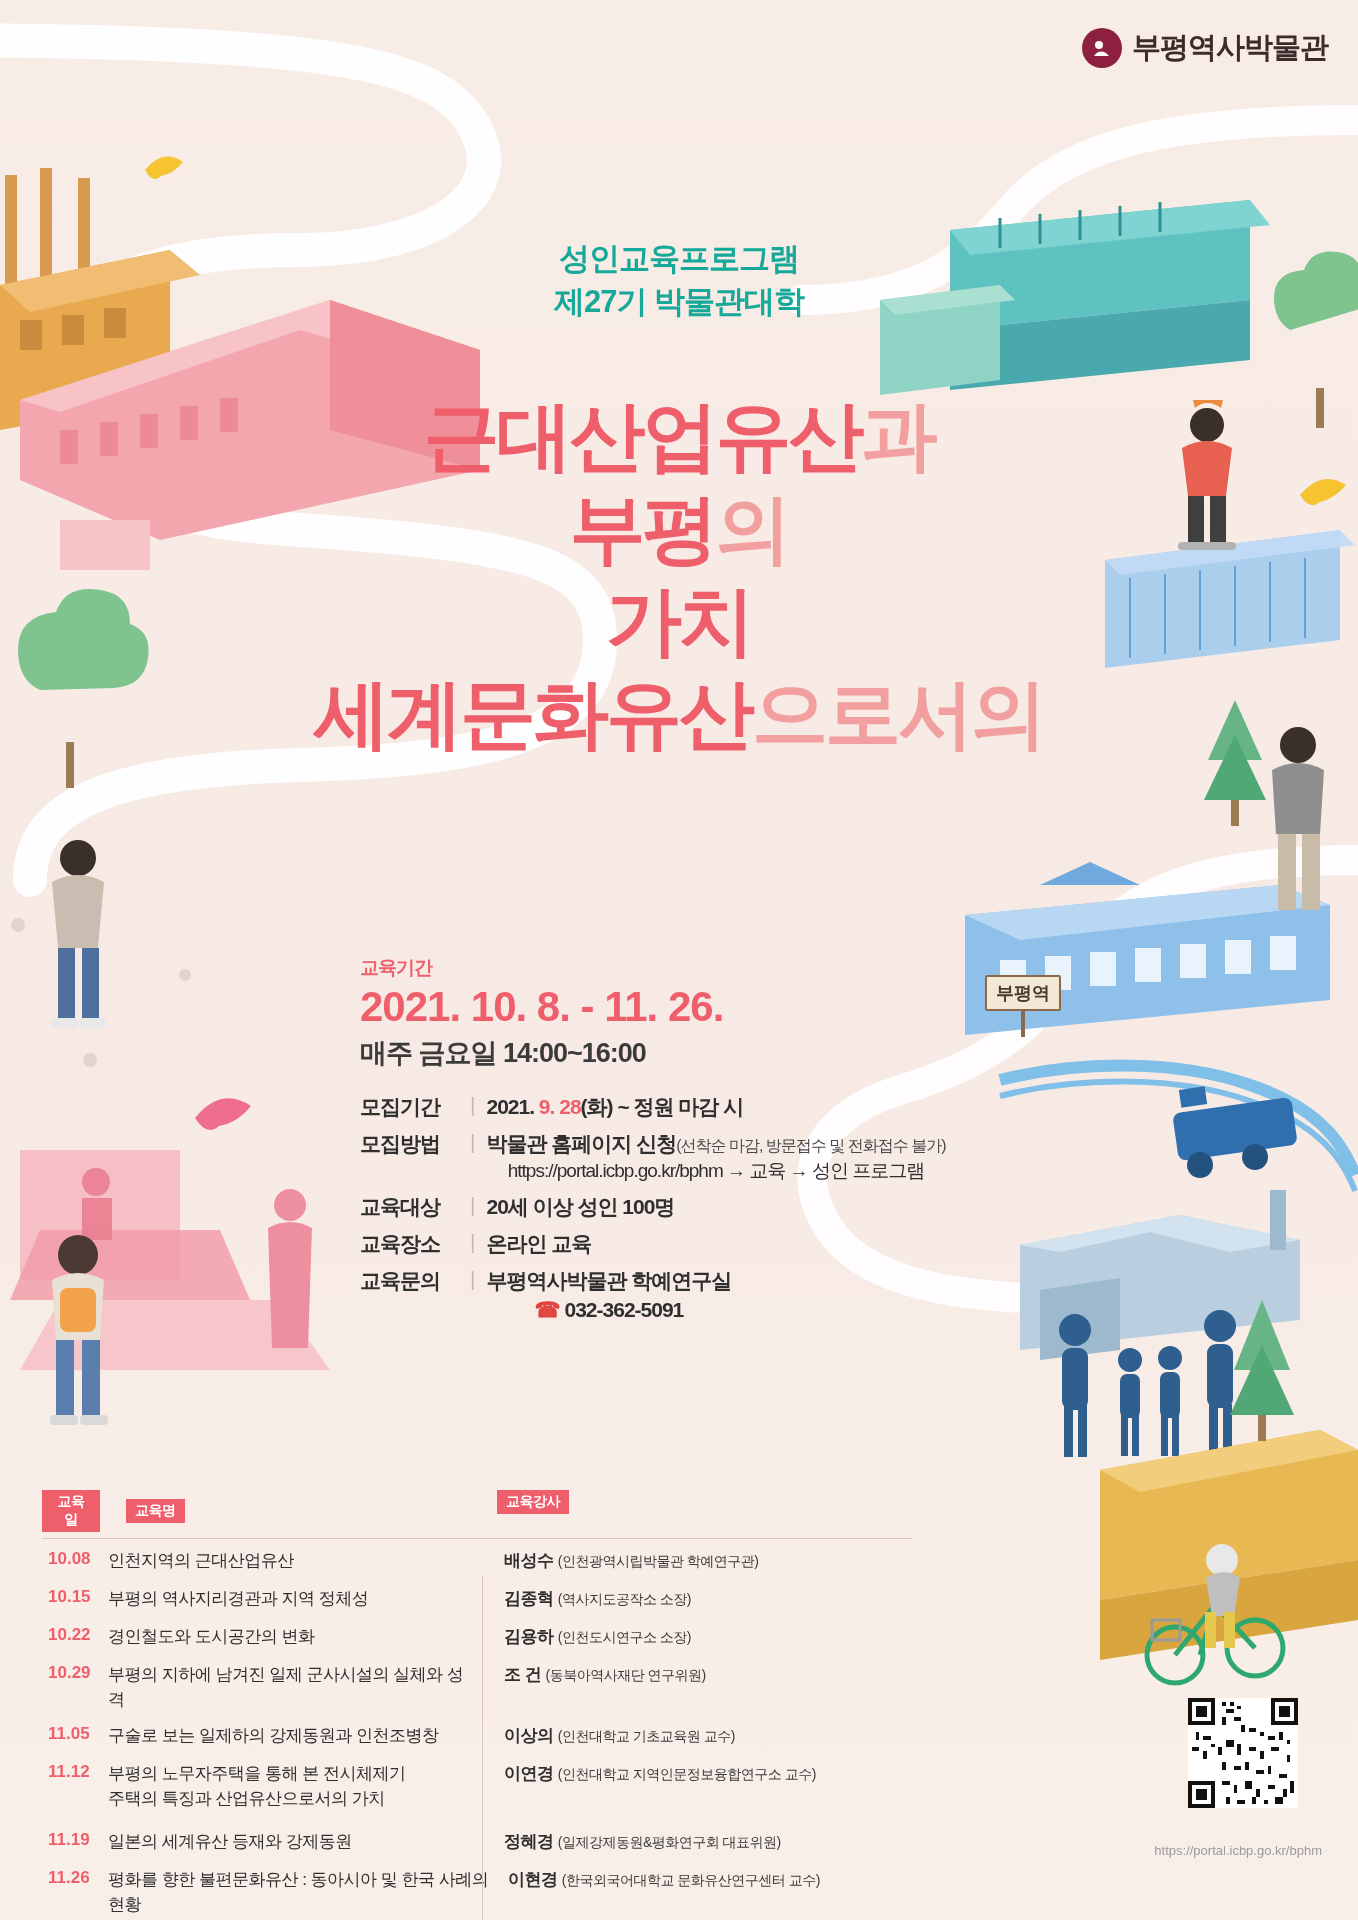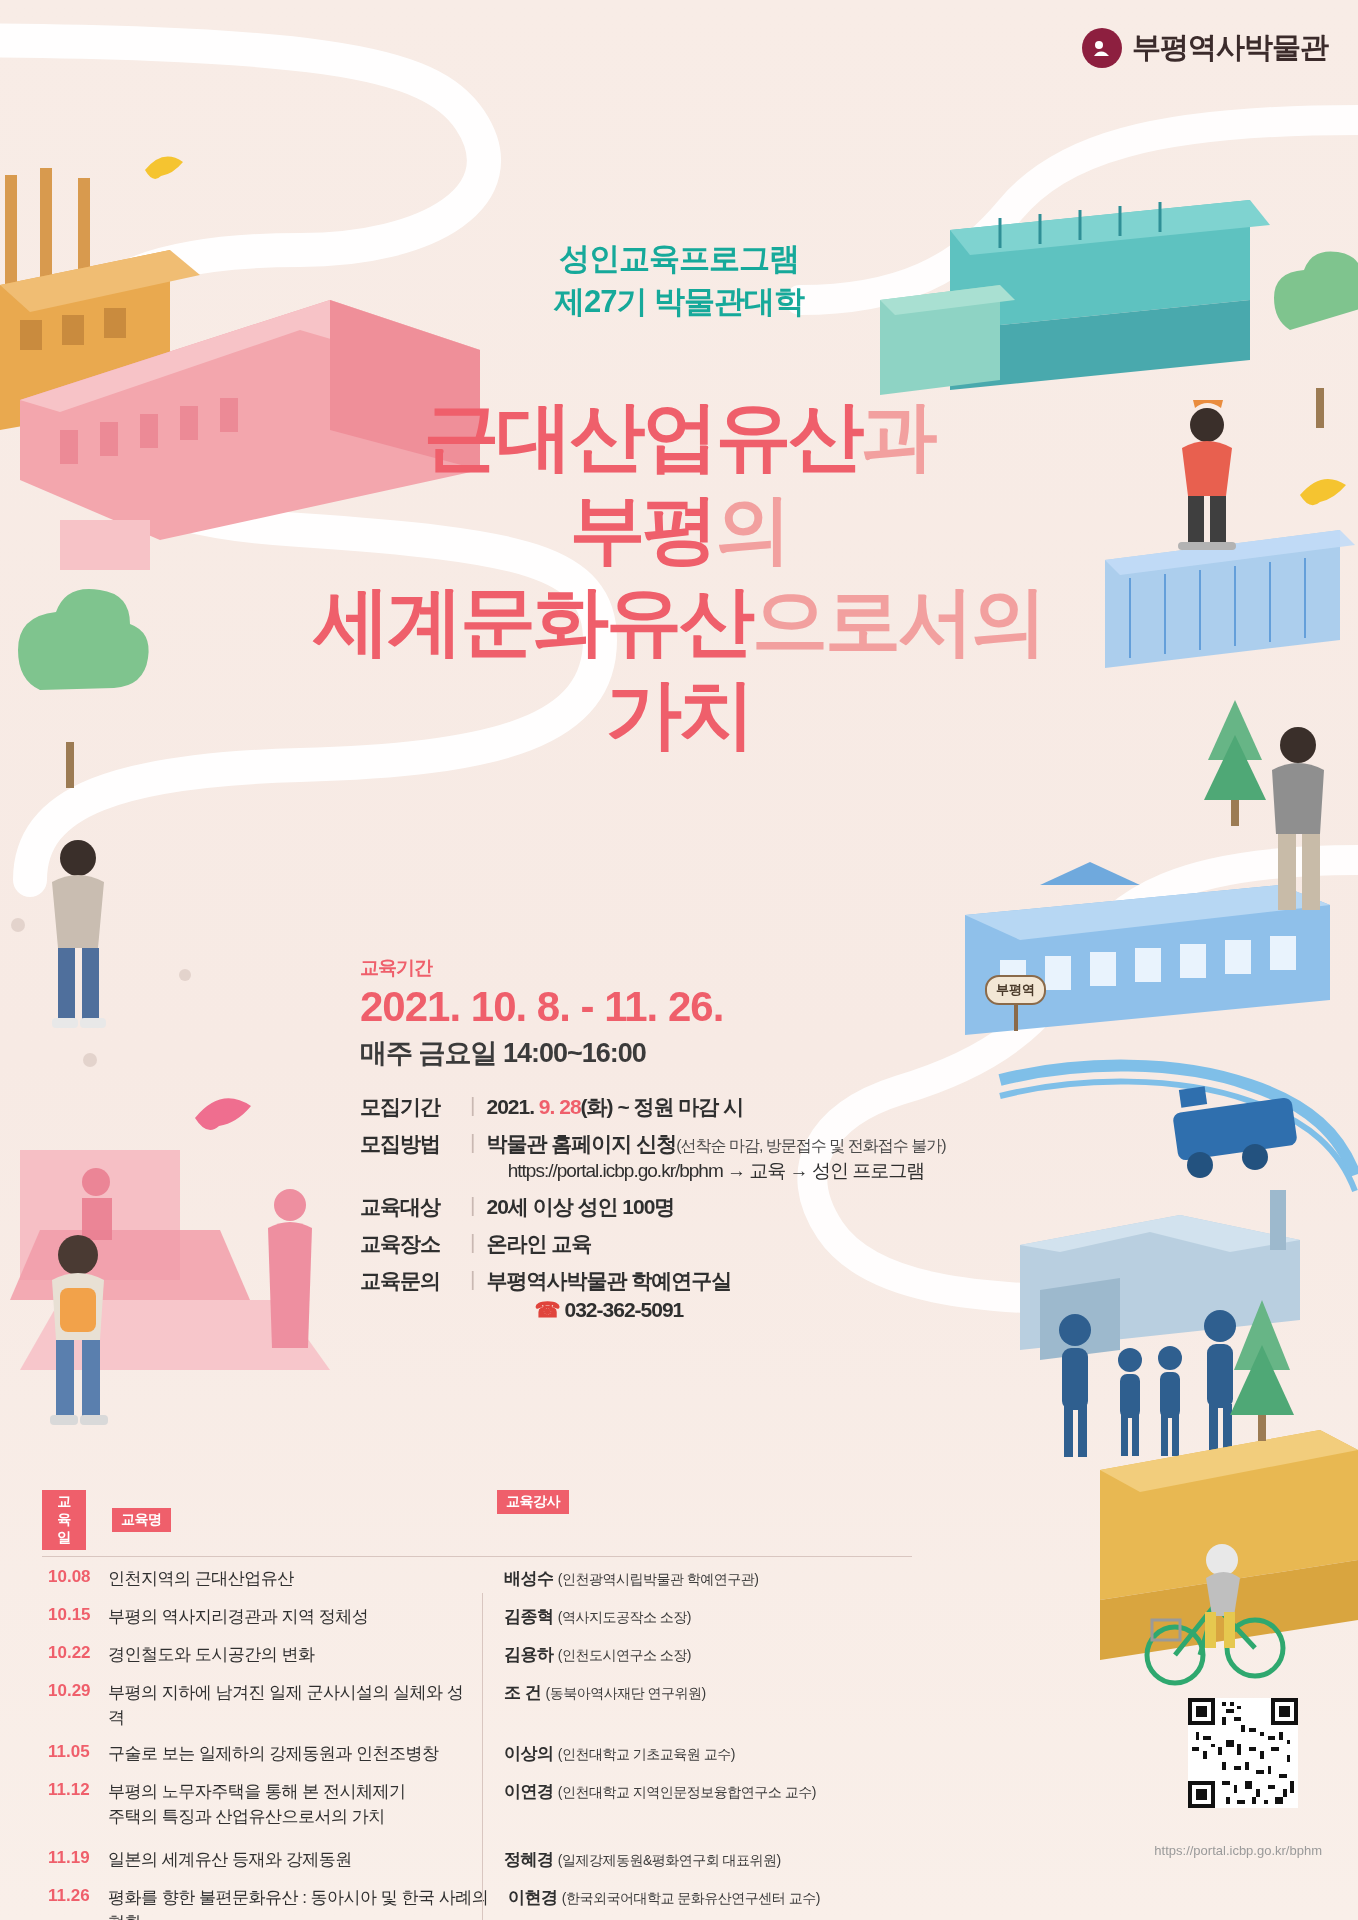--- a/index.html
+++ b/index.html
@@ -52,21 +52,21 @@
   .phone { font-weight:bold; font-size:21px; color:#2f2f2f; margin-top:3px; }
   .phone .ic { color:#e0443c; }
 
   
   .sched { position:absolute; left:42px; top:1490px; width:870px; }
   .hdr { display:flex; align-items:center; }
   .tag {
     background:#ef5f6b; color:#fff; font-size:14px; font-weight:bold;
     padding:3px 9px; letter-spacing:-.5px;
   }
-  .tag.date-tag { width:44px; text-align:center; }
+  .tag.date-tag { width:58px; text-align:center; }
   .tag.name-tag { margin-left:26px; }
   .tag.lect-tag { position:absolute; left:455px; top:0; }
   .rule { height:1px; background:#d9c6c0; margin-top:6px; }
   .vline { position:absolute; left:440px; top:26px; width:1px; height:425px; background:#d9c6c0; }
   .items { margin-top:10px; position:relative; }
   .item { display:flex; align-items:flex-start; margin-bottom:12px; min-height:26px; }
   .item .d { color:#ef5f6b; font-weight:bold; font-size:17px; width:66px; flex:0 0 66px; padding-left:6px;}
   .item .t { color:#2f2f2f; font-size:17px; flex:0 0 362px; line-height:1.45; letter-spacing:-.5px;}
   .item .l { color:#2f2f2f; font-size:17px; font-weight:bold; padding-left:34px; letter-spacing:-.5px;}
   .item .l .org { font-weight:normal; font-size:14px; color:#3a3a3a; }
@@ -74,21 +74,21 @@
   
   .qrbox { position:absolute; right:60px; bottom:112px; width:110px; height:110px; background:#fff; }
   .qr-url { position:absolute; right:36px; bottom:62px; font-size:13px; color:#9a9a9a;text-align:right; }
 
   
   .ill { position:absolute; }
   svg { display:block; }
   .sign { position:absolute; left:985px; top:975px; }
   .sign .plate {
     background:#f3e7d5; border:2px solid #8a6a4a; color:#4a3a2a;
-    font-size:13px; font-weight:bold; padding:4px 9px; border-radius:14px;
+    font-size:18px; font-weight:bold; padding:4px 9px; border-radius:2px;
   }
   .sign .post { width:4px; height:26px; background:#8a6a4a; margin:0 auto; }
 </style>
 </head>
 <body>
 
 <div class="poster">
 
   <svg class="ill" style="left:0;top:0" width="1358" height="1920">
 
@@ -309,24 +309,24 @@
     <div>제27기 박물관대학</div>
   </div>
 
   <div class="maintitle">
     <span class="ln">
       <span class="hot">근대산업유산</span><span class="soft">과</span>
     </span>
     <span class="ln">
       <span class="hot">부평</span><span class="soft">의</span>
     </span>
+    <span class="ln hot">가치</span>
     <span class="ln">
       <span class="hot">세계문화유산</span><span class="soft">으로서의</span>
     </span>
-    <span class="ln hot">가치</span>
   </div>
 
   <div class="sign">
     <div class="plate">부평역</div>
     <div class="post"></div>
   </div>
 
   <div class="info">
     <div class="info-label">교육기간</div>
     <div class="bigdate">2021. 10. 8. - 11. 26.</div>

